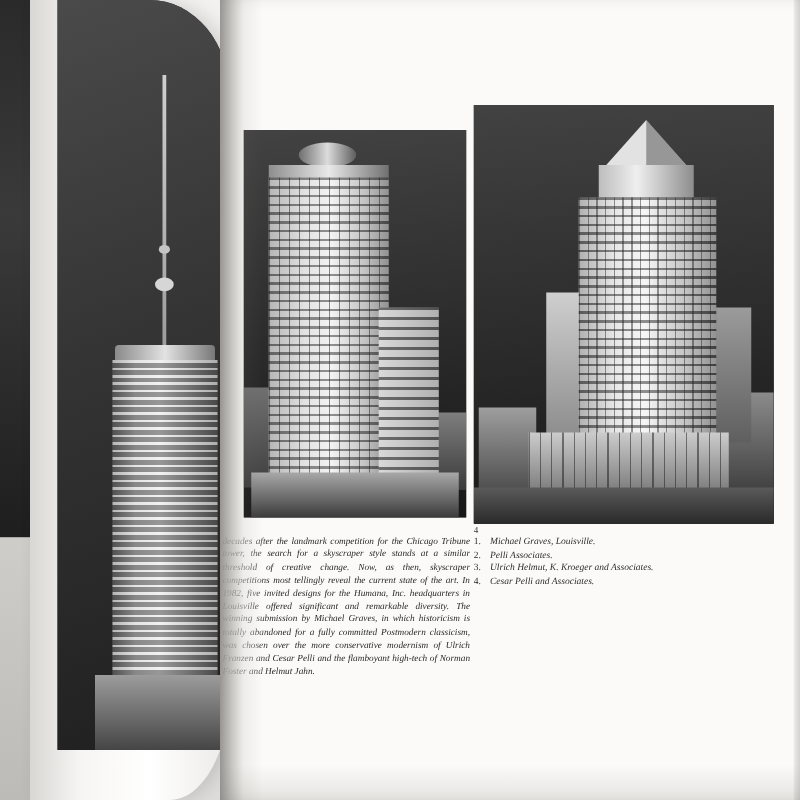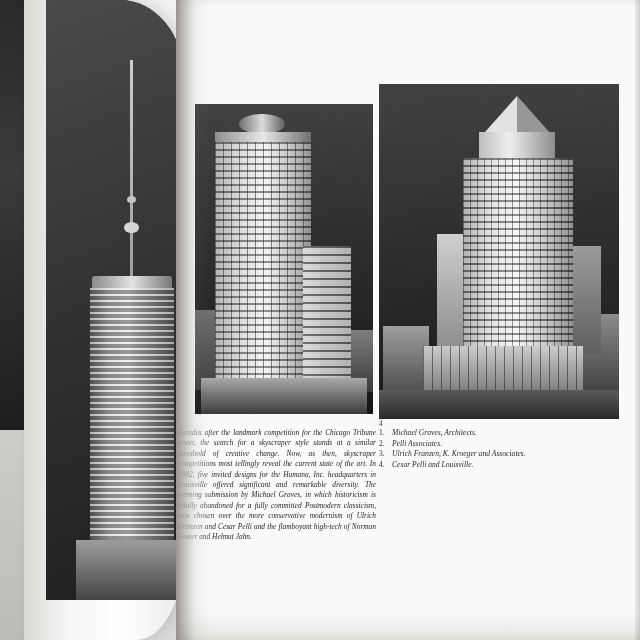--- a/index.html
+++ b/index.html
@@ -434,33 +434,33 @@
         <div class="win"></div>
       </div>
       <div class="f4-ground"></div>
     </div>
 
     <div class="fig-num">4</div>
 
     <div class="caption-block">
       <div class="caption-row">
         <span class="caption-num">1.</span>
-        <span>Michael Graves, Architects.</span>
+        <span>Michael Graves, Louisville.</span>
       </div>
       <div class="caption-row">
         <span class="caption-num">2.</span>
         <span>Pelli Associates.</span>
       </div>
       <div class="caption-row">
         <span class="caption-num">3.</span>
-        <span>Ulrich Franzen, K. Kroeger and Associates.</span>
+        <span>Ulrich Helmut, K. Kroeger and Associates.</span>
       </div>
       <div class="caption-row">
         <span class="caption-num">4.</span>
-        <span>Cesar Pelli and Louisville.</span>
+        <span>Cesar Pelli and Associates.</span>
       </div>
     </div>
 
     <div class="body-text">decades after the landmark competition for the Chicago Tribune tower, the search for a skyscraper style stands at a similar threshold of creative change. Now, as then, skyscraper competitions most tellingly reveal the current state of the art. In 1982, five invited designs for the Humana, Inc. headquarters in Louisville offered significant and remarkable diversity. The winning submission by Michael Graves, in which historicism is totally abandoned for a fully committed Postmodern classicism, was chosen over the more conservative modernism of Ulrich Franzen and Cesar Pelli and the flamboyant high-tech of Norman Foster and Helmut Jahn.</div>
 
 
     <div class="edge-right"></div>
   </div>
 
   <div class="gutter-shade"></div>

